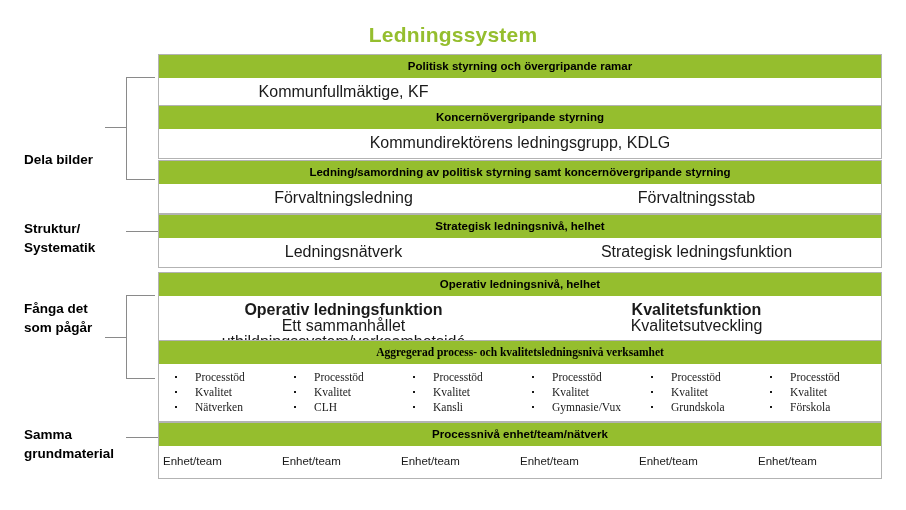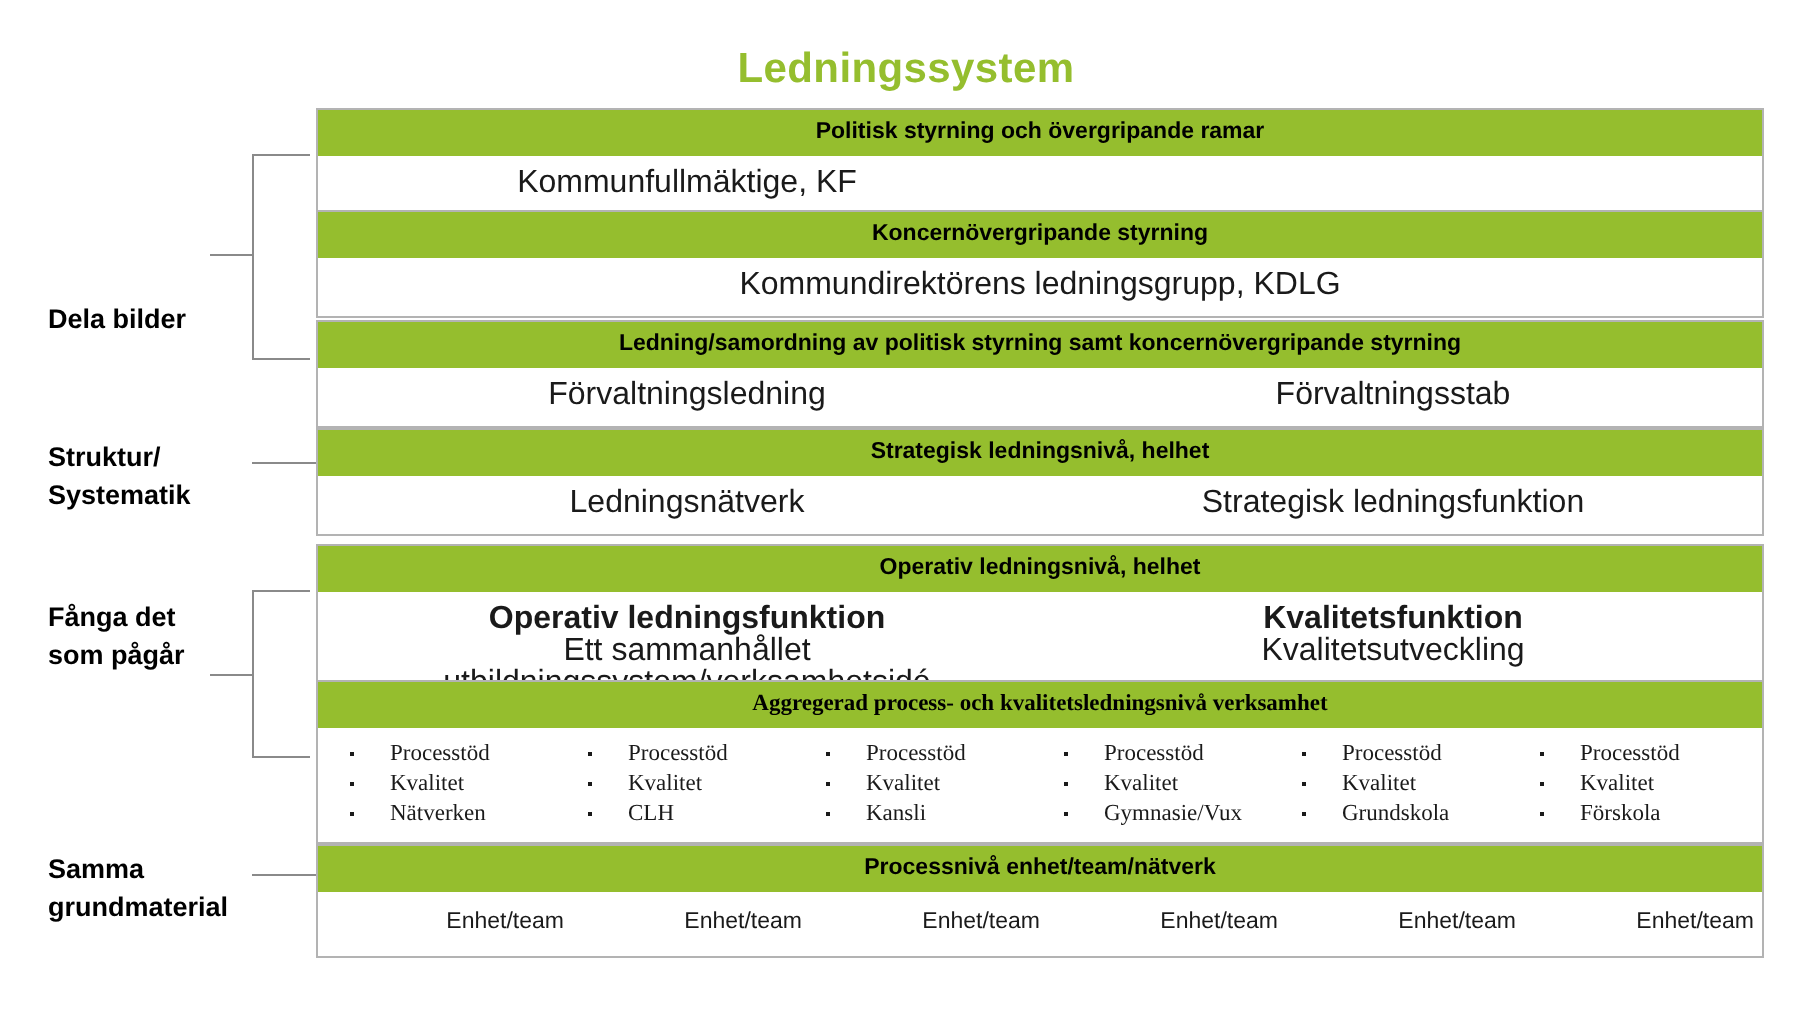--- a/index.html
+++ b/index.html
@@ -91,21 +91,21 @@
   }
   .cell .cell-title {
     font-weight: bold;
     display: block;
   }
   .cell .cell-sub { display: block; }
 
   .row-six { display: flex; }
   .row-six > .cell6 {
     width: 16.6667%;
-    text-align: right;
+    text-align: left;
     font-size: 11.5px;
     color: #1a1a1a;
     line-height: 17px;
   }
 
   .bullet-cols { display: flex; }
   .bullet-col {
     width: 16.6667%;
     padding-left: 8px;
   }

